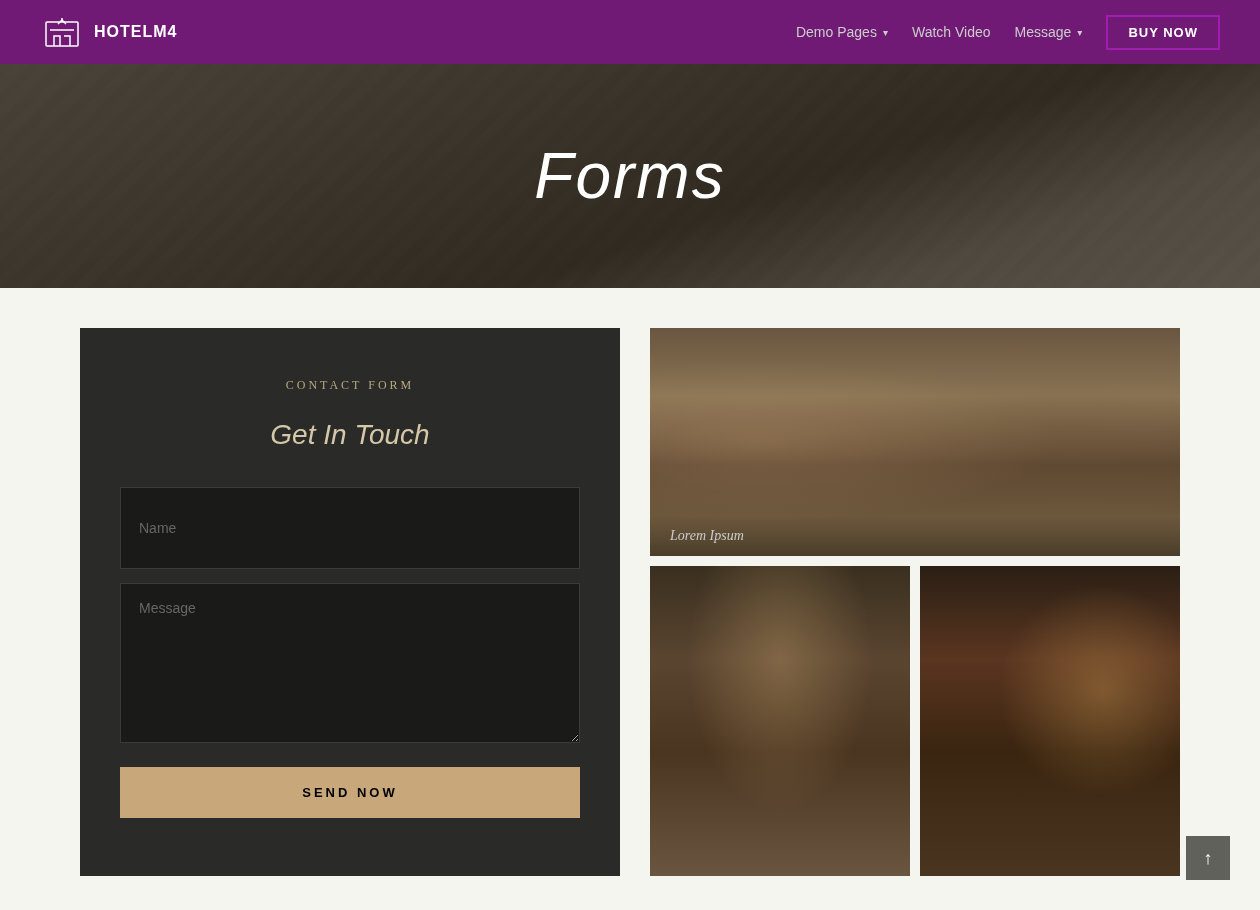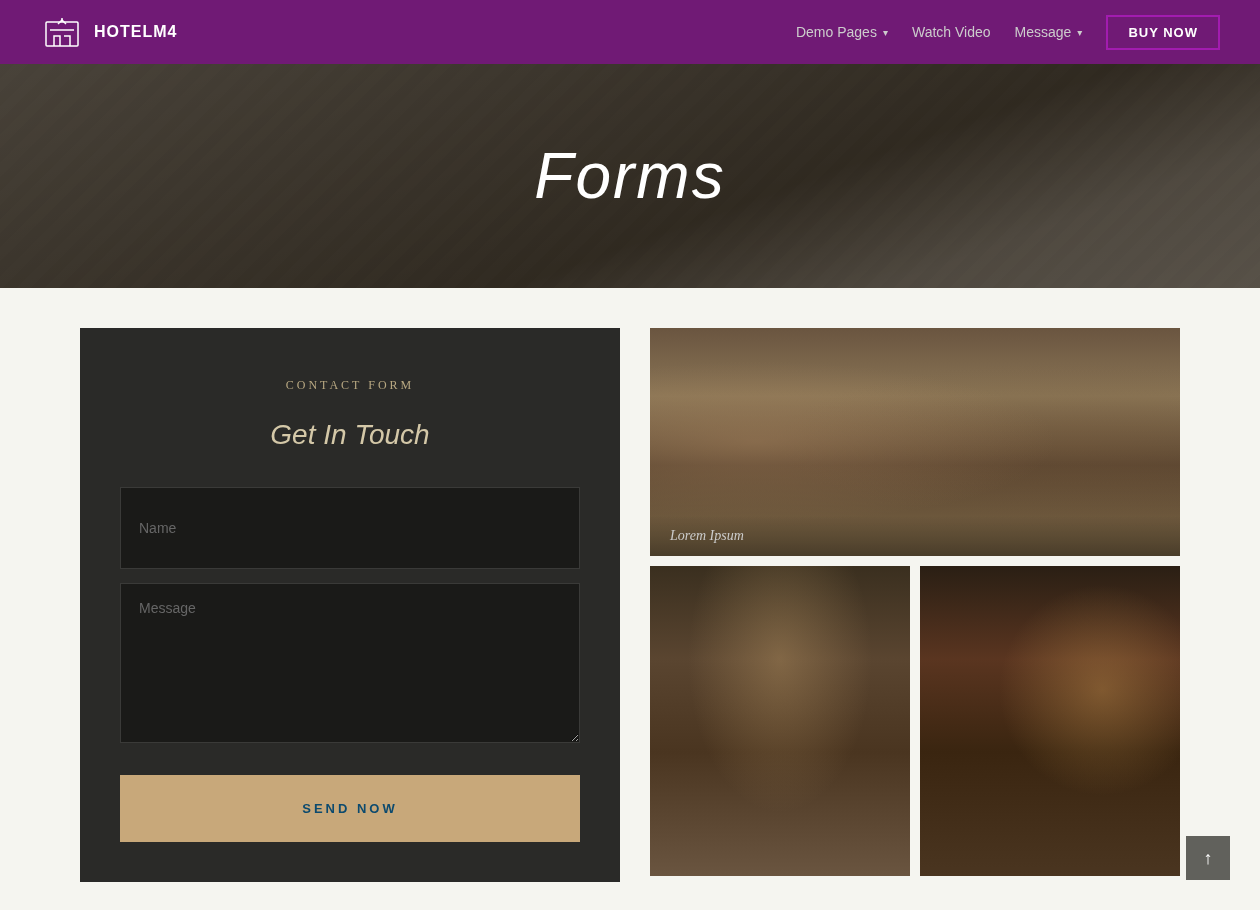--- a/index.html
+++ b/index.html
@@ -155,30 +155,30 @@
       color: #888;
       font-family: Arial, sans-serif;
       font-size: 14px;
       outline: none;
       resize: vertical;
       height: 160px;
     }
     .form-textarea::placeholder { color: #666; }
     .send-btn {
       width: 100%;
-      padding: 26px;
+      padding: 18px;
       background: #c8a87a;
       border: none;
-      color: #0c4a6e;
+      color: #000000;
       font-family: Arial, sans-serif;
       font-size: 13px;
       font-weight: bold;
       letter-spacing: 3px;
       cursor: pointer;
-      margin-top: 14px;
+      margin-top: 6px;
     }
 
     
     .gallery-section {
       flex: 1;
       display: flex;
       flex-direction: column;
       gap: 10px;
     }
     .gallery-top {

